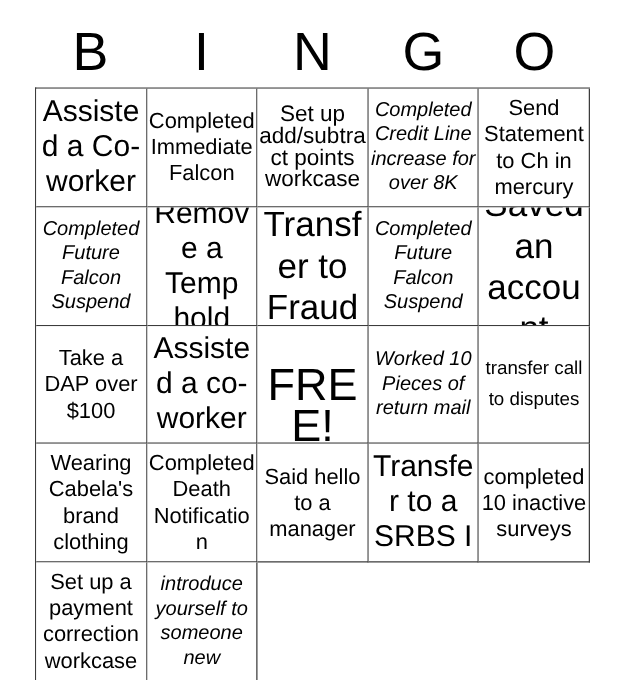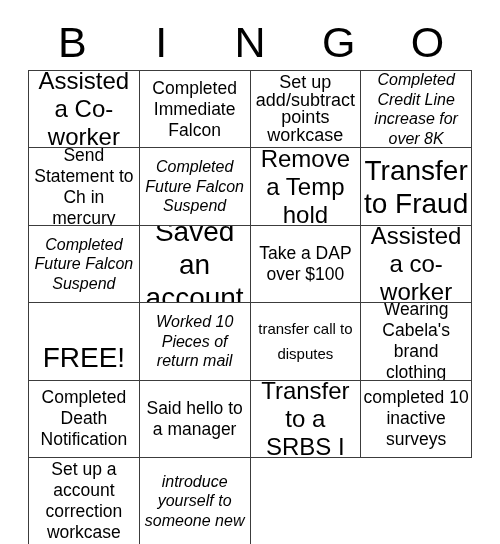--- a/index.html
+++ b/index.html
@@ -42,21 +42,21 @@
   }
   
   #grid {
     position: absolute;
     left: 28px;
     top: 70px;
     width: 444px;
     height: 475px;
     box-sizing: border-box;
     display: grid;
-    grid-template-columns: repeat(4, 1fr);
+    grid-template-columns: repeat(5, 1fr);
     grid-template-rows: repeat(5, 1fr);
     border-top: 1px solid #3c3c3c;
     border-left: 1px solid #3c3c3c;
     background: #ffffff;
   }
   .cell {
     box-sizing: border-box;
     border-right: 1px solid #3c3c3c;
     border-bottom: 1px solid #3c3c3c;
     display: flex;
@@ -75,21 +75,21 @@
     word-wrap: break-word;
     white-space: pre-line;
   }
   
   .fs-xs  { font-size: 18px; line-height: 17.5px; }
   .fs-s   { font-size: 16px;   line-height: 19.5px; font-style: italic; }
   .fs-m   { font-size: 17.5px; line-height: 21px; }
   .fs-l   { font-size: 15px;   line-height: 25px; }
   .fs-xl  { font-size: 24px;   line-height: 28px; }
   .fs-xxl { font-size: 28px;   line-height: 33px; }
-  .fs-free{ font-size: 28px;   line-height: 33px; margin-top: 32px; }
+  .fs-free{ font-size: 36px;   line-height: 33px; margin-top: 32px; }
 </style>
 </head>
 <body>
 
 <div id="card">
 
   <div id="header">
     <div class="header-cell">B</div>
     <div class="header-cell">I</div>
     <div class="header-cell">N</div>
@@ -152,20 +152,20 @@
       <div class="cell">
         <span class="cell-text fs-m">Said hello to a manager</span>
       </div>
       <div class="cell">
         <span class="cell-text fs-xl">Transfer to a SRBS I</span>
       </div>
       <div class="cell">
         <span class="cell-text fs-m">completed 10 inactive surveys</span>
       </div>
       <div class="cell">
-        <span class="cell-text fs-m">Set up a account correction workcase</span>
+        <span class="cell-text fs-m">Set up a payment correction workcase</span>
       </div>
       <div class="cell">
         <span class="cell-text fs-s">introduce yourself to someone new</span>
       </div>
     </div>
 
 </div>
 
 </body></html>

